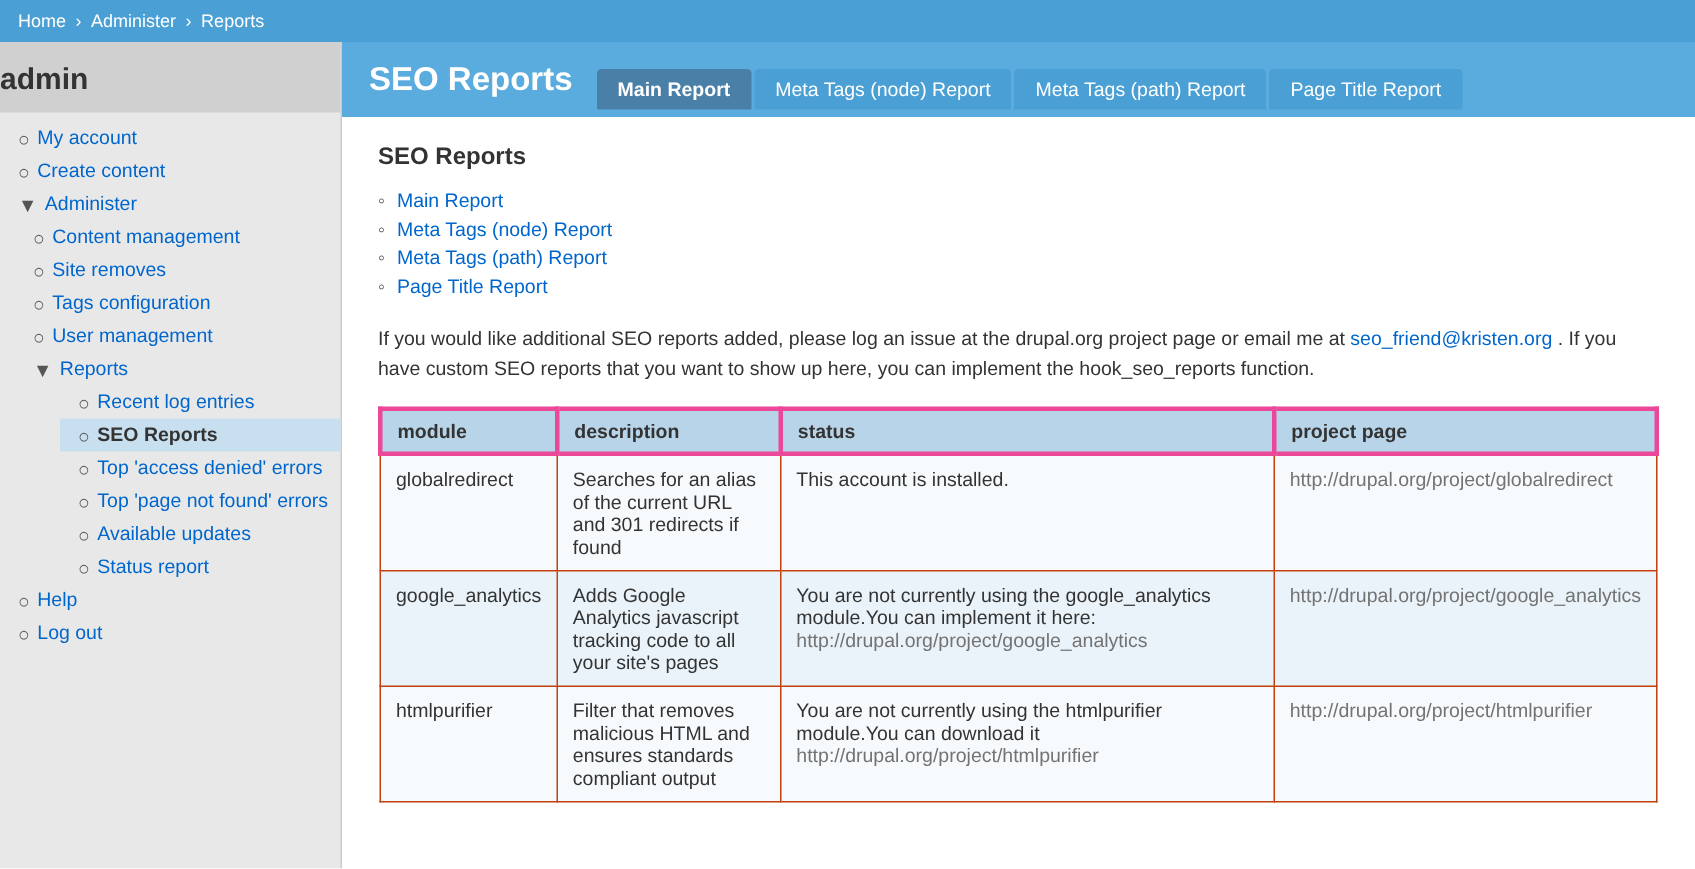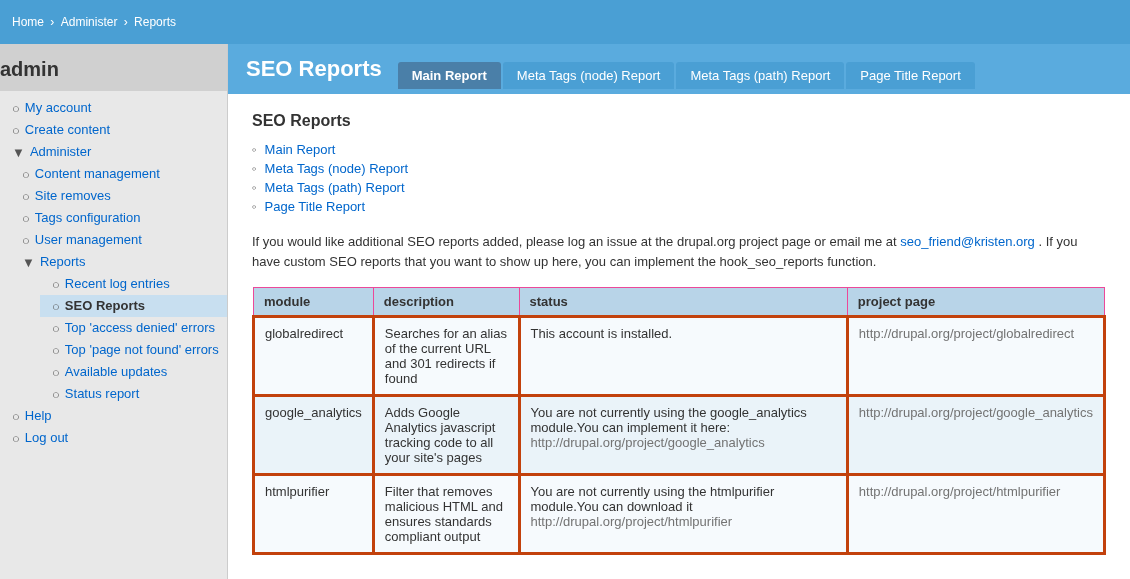--- a/index.html
+++ b/index.html
@@ -1,21 +1,21 @@
 <!DOCTYPE html>
 <html><head>
   <meta charset="utf-8">
   <style>
     * { box-sizing: border-box; margin: 0; padding: 0; }
     body { font-family: Arial, sans-serif; font-size: 13px; color: #333; background: #fff; }
 
     
     .top-bar {
       background: #4a9fd4;
-      height: 44px;
+      height: 28px;
       display: flex;
       align-items: center;
       padding: 0 12px;
     }
     .breadcrumb {
       color: #fff;
       font-size: 12px;
     }
     .breadcrumb a { color: #fff; text-decoration: none; }
     .breadcrumb span { color: #fff; margin: 0 3px; }
@@ -163,25 +163,25 @@
       width: 100%;
       border-collapse: collapse;
       font-size: 13px;
       margin-top: 8px;
     }
     .modules-table th {
       background: #b8d4e8;
       padding: 6px 10px;
       text-align: left;
       font-weight: bold;
-      border: 1px solid #ec4899;
+      border: 3px solid #ec4899;
     }
     .modules-table td {
       padding: 8px 10px;
-      border: 3px solid #c2410c;
+      border: 1px solid #c2410c;
       vertical-align: top;
     }
     .modules-table tr:nth-child(even) td {
       background: #eaf3f9;
     }
     .modules-table tr:nth-child(odd) td {
       background: #f6fafd;
     }
     .modules-table a {
       color: #737373;

